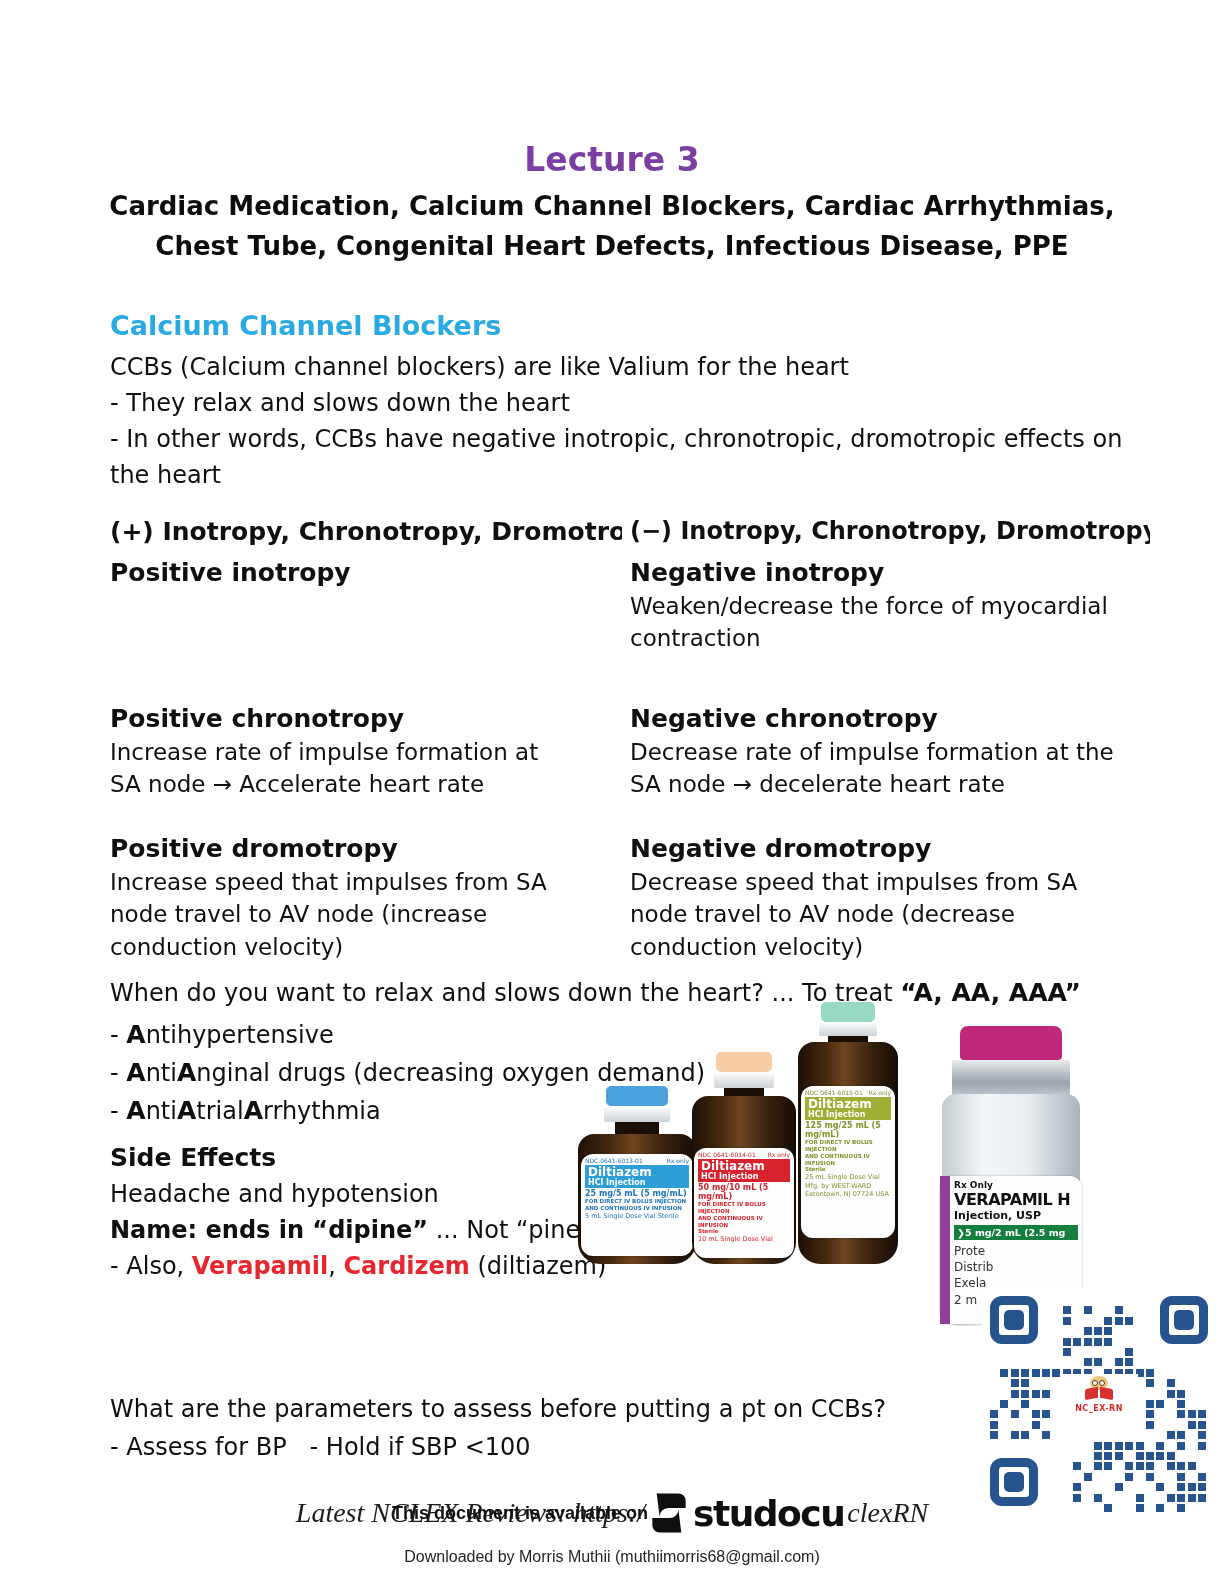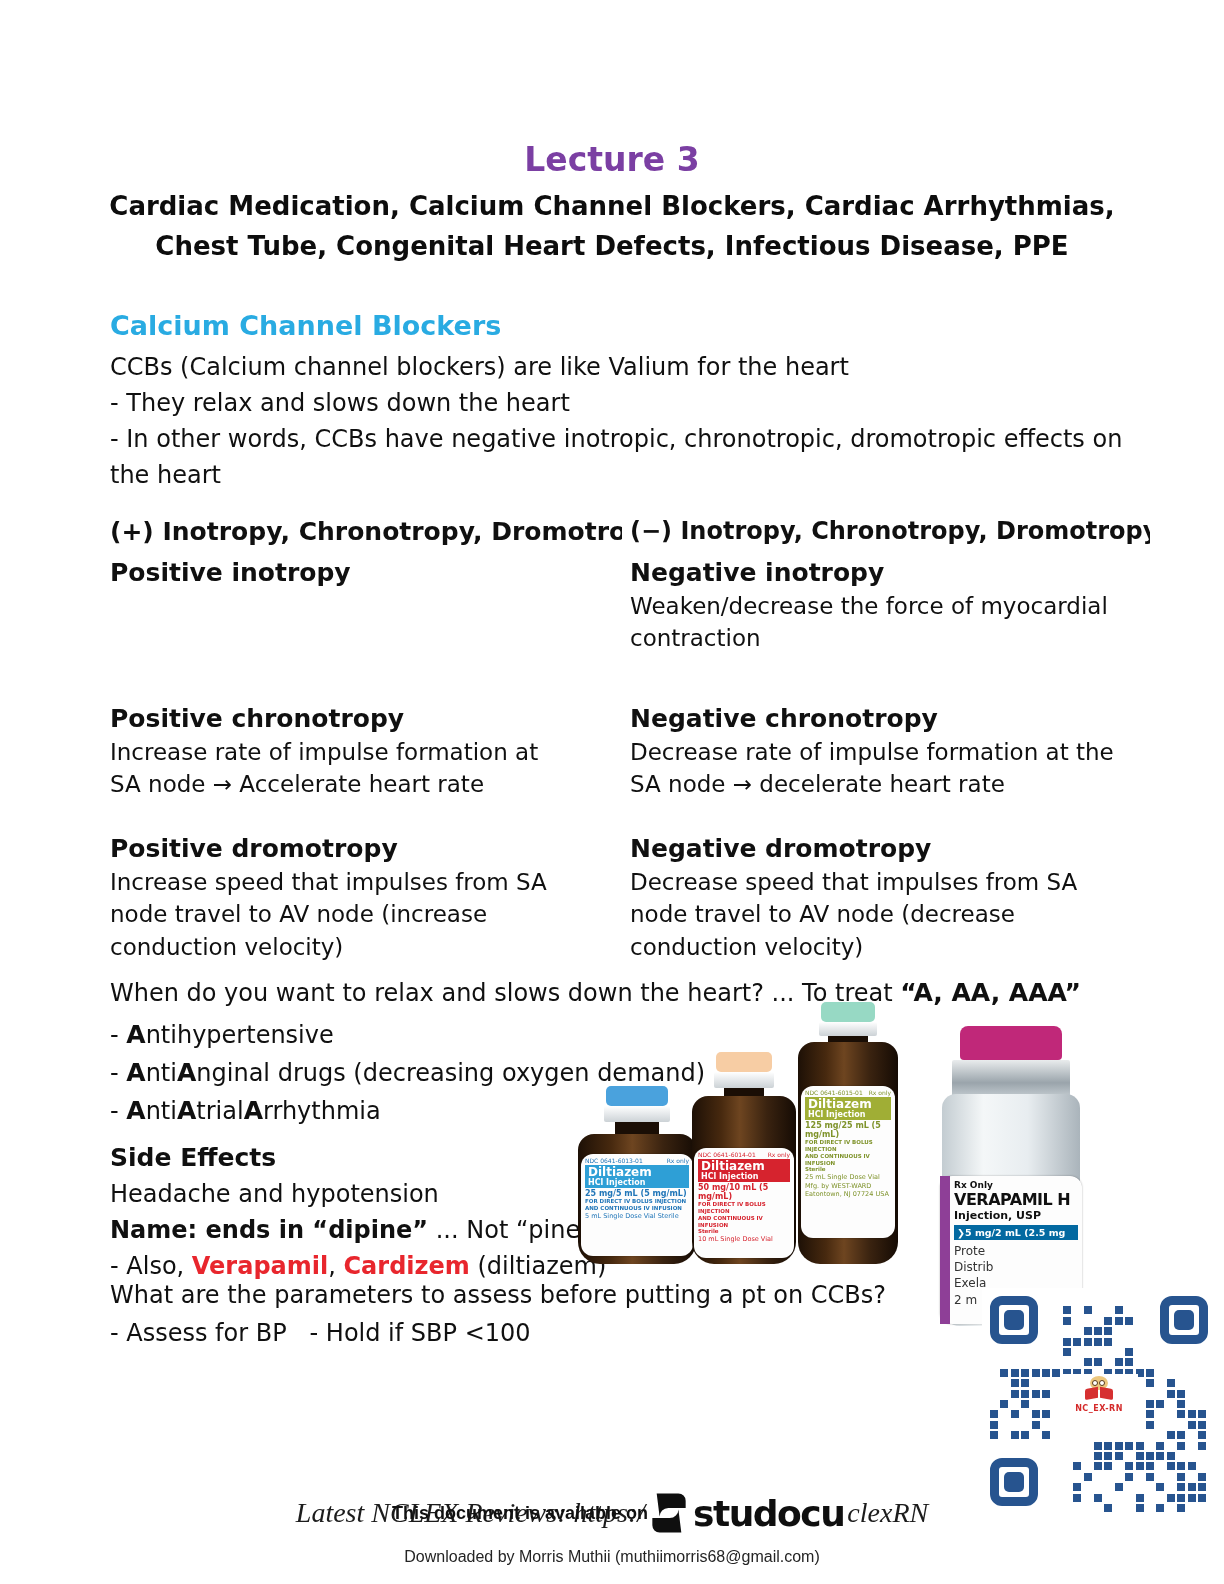--- a/index.html
+++ b/index.html
@@ -41,21 +41,21 @@
   .treat-item { line-height:38px; white-space:nowrap; }
   .bold-a { font-weight:bold; font-size:25px; }
 
   
   .side-block { top:1140px; left:110px; width:600px; font-size:24px; line-height:36px; }
   .side-heading { font-size:25px; font-weight:bold; }
   .bold-seg { font-weight:bold; }
   .red-seg { color:#e8262d; font-weight:bold; }
 
   
-  .params { top:1276px; left:110px; width:920px; font-size:24px; line-height:38px; }
+  .params { top:1390px; left:110px; width:920px; font-size:24px; line-height:38px; }
   .params-answer { white-space:pre-wrap; }
 
   
   .vial { position:absolute; }
   .cap { margin:0 auto; border-radius:5px; }
   .collar { margin:0 auto; background:linear-gradient(#ffffff,#ccd2d6); border-radius:2px; }
   .neck { margin:0 auto; background:#1a0e05; }
   .bottle { position:absolute; left:0; right:0; bottom:0;
     background:linear-gradient(90deg,#1d1006,#47290f 28%,#6e4520 46%,#3a2310 72%,#150b04);
     border-radius:16px 16px 22px 22px; }
@@ -77,21 +77,21 @@
   .verap .cap { width:102px; height:34px; background:#c02879; border-radius:8px 8px 4px 4px; }
   .verap .collar { width:118px; height:38px; background:linear-gradient(#e9eced,#9aa4ab 60%,#c6ced3); }
   .verap .glass { position:absolute; top:68px; bottom:2px; left:8px; right:8px;
     background:linear-gradient(90deg,#c3ccd1,#f4f7f8 30%,#e8edf0 62%,#aab4bb);
     border-radius:14px 14px 18px 18px; }
   .verap .vlabel { left:6px; right:6px; top:150px; height:148px; padding:4px 4px 4px 14px; }
   .verap-stripe { position:absolute; left:0; top:0; bottom:0; width:10px; background:#8e3f97; }
   .verap-rx { font-size:9px; font-weight:bold; }
   .verap-name { font-size:16px; font-weight:bold; letter-spacing:-0.5px; }
   .verap-form { font-size:11px; font-weight:bold; }
-  .verap-dose { background:#0369a1; color:#fff; font-size:9.5px; font-weight:bold;
+  .verap-dose { background:#15803d; color:#fff; font-size:9.5px; font-weight:bold;
     padding:2px 3px; margin:3px 0; white-space:nowrap; overflow:hidden; }
   .verap-fine { font-size:12px; font-weight:normal; white-space:pre-line; line-height:1.35; color:#333; }
 
   
   .qr { left:982px; top:1288px; width:234px; height:226px; background:#fff; z-index:5; }
   .qr-modules { position:absolute; inset:0; }
   .qr-cell { position:absolute; width:8px; height:8px; background:#27548f; }
   .finder { position:absolute; width:48px; height:48px; border:9px solid #27548f;
     border-radius:12px; background:#fff; }
   .finder::after { content:""; position:absolute; left:5px; top:5px; width:20px; height:20px;

